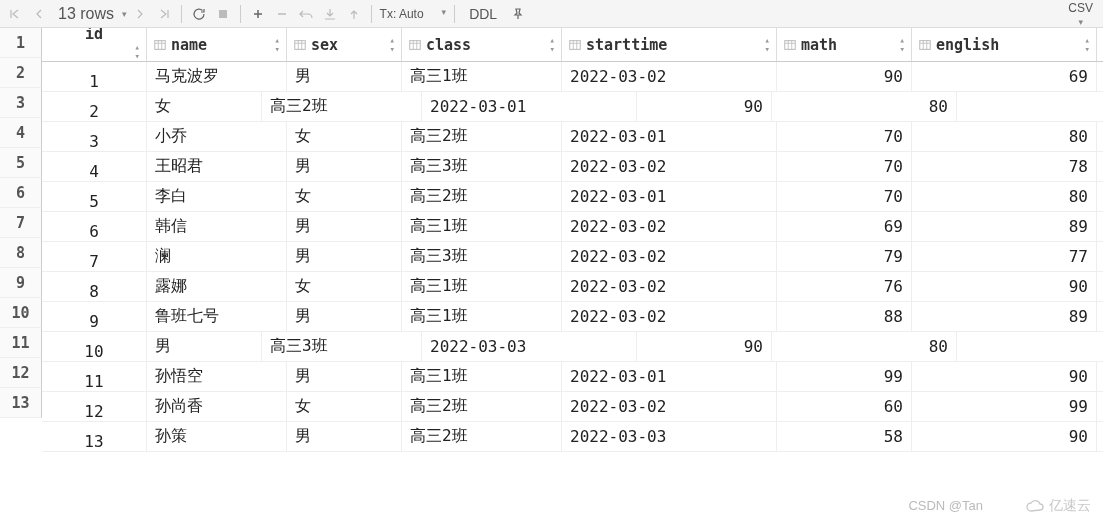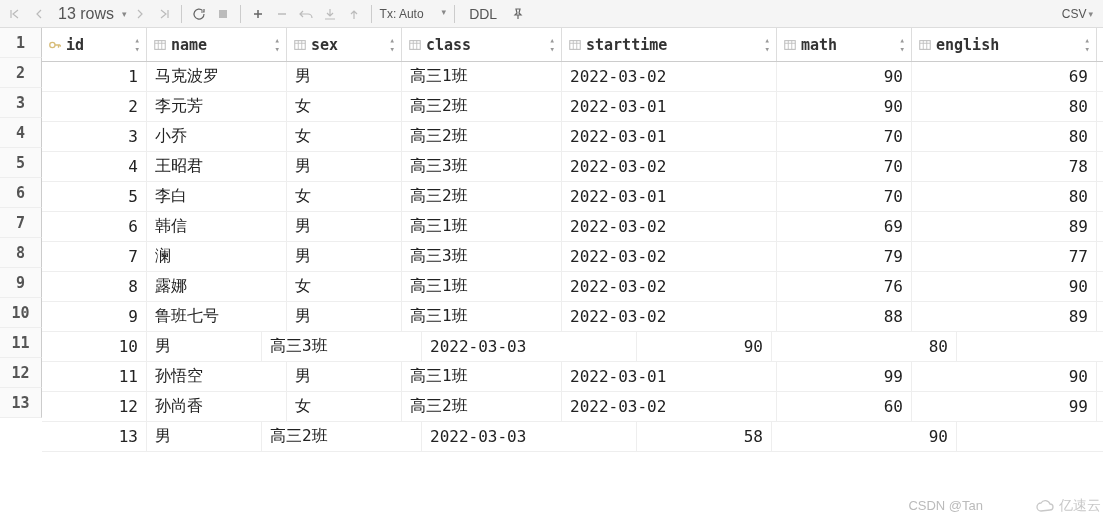--- a/index.html
+++ b/index.html
@@ -63,20 +63,21 @@
     }
     .spacer { flex: 1; }
     .csv-btn {
       font-size: 12px;
       color: #555;
       cursor: pointer;
       display: flex;
       align-items: center;
       gap: 2px;
       padding: 0 6px;
+      flex-direction: column;
     }
     .grid-wrap { display: flex; }
     .rownum-col { flex: 0 0 42px; }
     .data-col { flex: 1; overflow: hidden; }
     .header-row {
       display: flex;
       height: 34px;
       border-bottom: 1px solid #ccc;
       background: #fff;
     }
@@ -138,39 +139,39 @@
       align-items: center;
       padding: 0 8px;
       font-family: "Consolas", "SimSun", monospace;
       font-size: 16px;
       color: #222;
       overflow: hidden;
       white-space: nowrap;
       cursor: text;
     }
     .cell.num { justify-content: flex-end; font-family: "Consolas", monospace; }
-    .c-id { width: 105px; justify-content: flex-end;}
+    .c-id { width: 105px; justify-content: flex-end; flex-direction: column;}
     .c-name { width: 140px; }
     .c-sex { width: 115px; }
     .c-class { width: 160px; }
     .c-start { width: 215px; }
     .c-math { width: 135px; }
     .c-eng { width: 185px; }
     .watermark {
       position: fixed;
       right: 120px;
       bottom: 8px;
       color: #bbb;
       font-size: 13px;
       font-family: Arial;
       pointer-events: none;
     }
     .watermark2 {
       position: fixed;
-      right: 2px;
+      right: 12px;
       bottom: 6px;
       color: #c8c8c8;
       font-size: 14px;
       display: flex;
       align-items: center;
       gap: 4px;
       pointer-events: none;
     }
     .chev { font-size: 9px; color: #888; }
     svg { display: block; }
@@ -338,21 +339,20 @@
           <div class="cell c-id num">1</div>
           <div class="cell c-name">马克波罗</div>
           <div class="cell c-sex">男</div>
           <div class="cell c-class">高三1班</div>
           <div class="cell c-start">2022-03-02</div>
           <div class="cell c-math num">90</div>
           <div class="cell c-eng num">69</div>
         </div>
         <div class="data-row">
           <div class="cell c-id num">2</div>
-          <div class="cell c-name">李元芳</div>
           <div class="cell c-sex">女</div>
           <div class="cell c-class">高三2班</div>
           <div class="cell c-start">2022-03-01</div>
           <div class="cell c-math num">90</div>
           <div class="cell c-eng num">80</div>
         </div>
         <div class="data-row">
           <div class="cell c-id num">3</div>
           <div class="cell c-name">小乔</div>
           <div class="cell c-sex">女</div>
@@ -436,20 +436,21 @@
           <div class="cell c-id num">12</div>
           <div class="cell c-name">孙尚香</div>
           <div class="cell c-sex">女</div>
           <div class="cell c-class">高三2班</div>
           <div class="cell c-start">2022-03-02</div>
           <div class="cell c-math num">60</div>
           <div class="cell c-eng num">99</div>
         </div>
         <div class="data-row">
           <div class="cell c-id num">13</div>
+          <div class="cell c-name">孙策</div>
           <div class="cell c-sex">男</div>
           <div class="cell c-class">高三2班</div>
           <div class="cell c-start">2022-03-03</div>
           <div class="cell c-math num">58</div>
           <div class="cell c-eng num">90</div>
         </div>
       </div>
   </div>
 </div>
 

